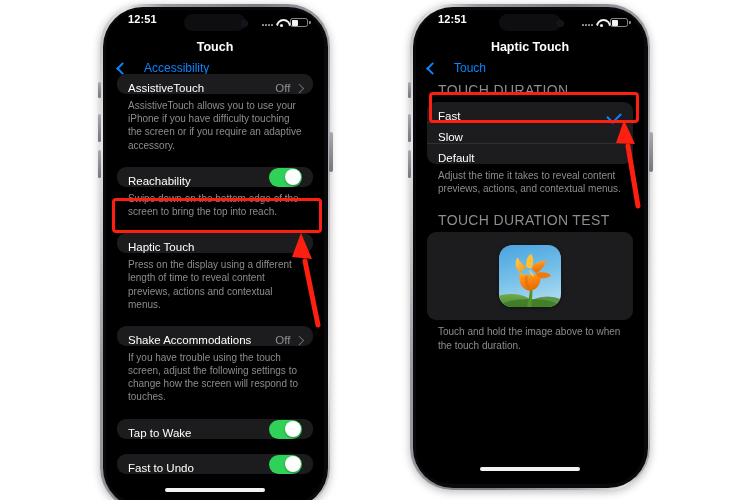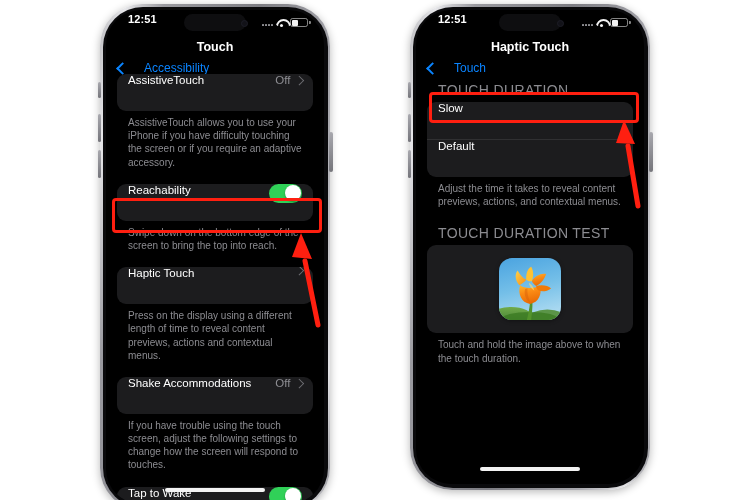--- a/index.html
+++ b/index.html
@@ -93,22 +93,22 @@
   }
   .nav-title{
     position:absolute;left:0;right:0;top:3px;text-align:center;
     color:#fff;font-size:12.5px;font-weight:bold;
   }
 
   
   .content{position:relative;padding:0 0 0 0;}
   .grp{margin:0 11px;background:#1c1c1e;border-radius:9px;overflow:hidden;}
   .row{
-    display:flex;align-items:flex-start;justify-content:space-between;
-    padding:0 11px;height:37px;
+    display:flex;align-items:flex-end;justify-content:space-between;
+    padding:0 11px;height:20px;
     color:#fff;font-size:11.5px;
     border-bottom:.5px solid rgba(255,255,255,.09);
     gap:18px;
   }
   .row:last-child{border-bottom:none;}
   .row .lbl{white-space:nowrap;}
   .row .right{display:flex;align-items:center;gap:5px;color:#8e8e93;font-size:11.5px;}
   .chev-r{
     width:5.5px;height:5.5px;border-top:1.6px solid #6d6d72;border-right:1.6px solid #6d6d72;
     transform:rotate(45deg);
@@ -320,20 +320,24 @@
         </div>
         <div class="nav-title">Haptic Touch</div>
       </div>
 
       <div class="content">
         <div style="height:17px;"></div>
 
         <div class="sechdr">TOUCH DURATION</div>
 
         <div class="grp">
+          <div class="row">
+            <span class="lbl">Fast</span>
+            <span class="check"></span>
+          </div>
           <div class="row">
             <span class="lbl">Slow</span>
           </div>
           <div class="row">
             <span class="lbl">Default</span>
           </div>
         </div>
         <div class="footnote">Adjust the time it takes to reveal content previews, actions, and contextual menus.</div>
 
         <div style="height:17px;"></div>

